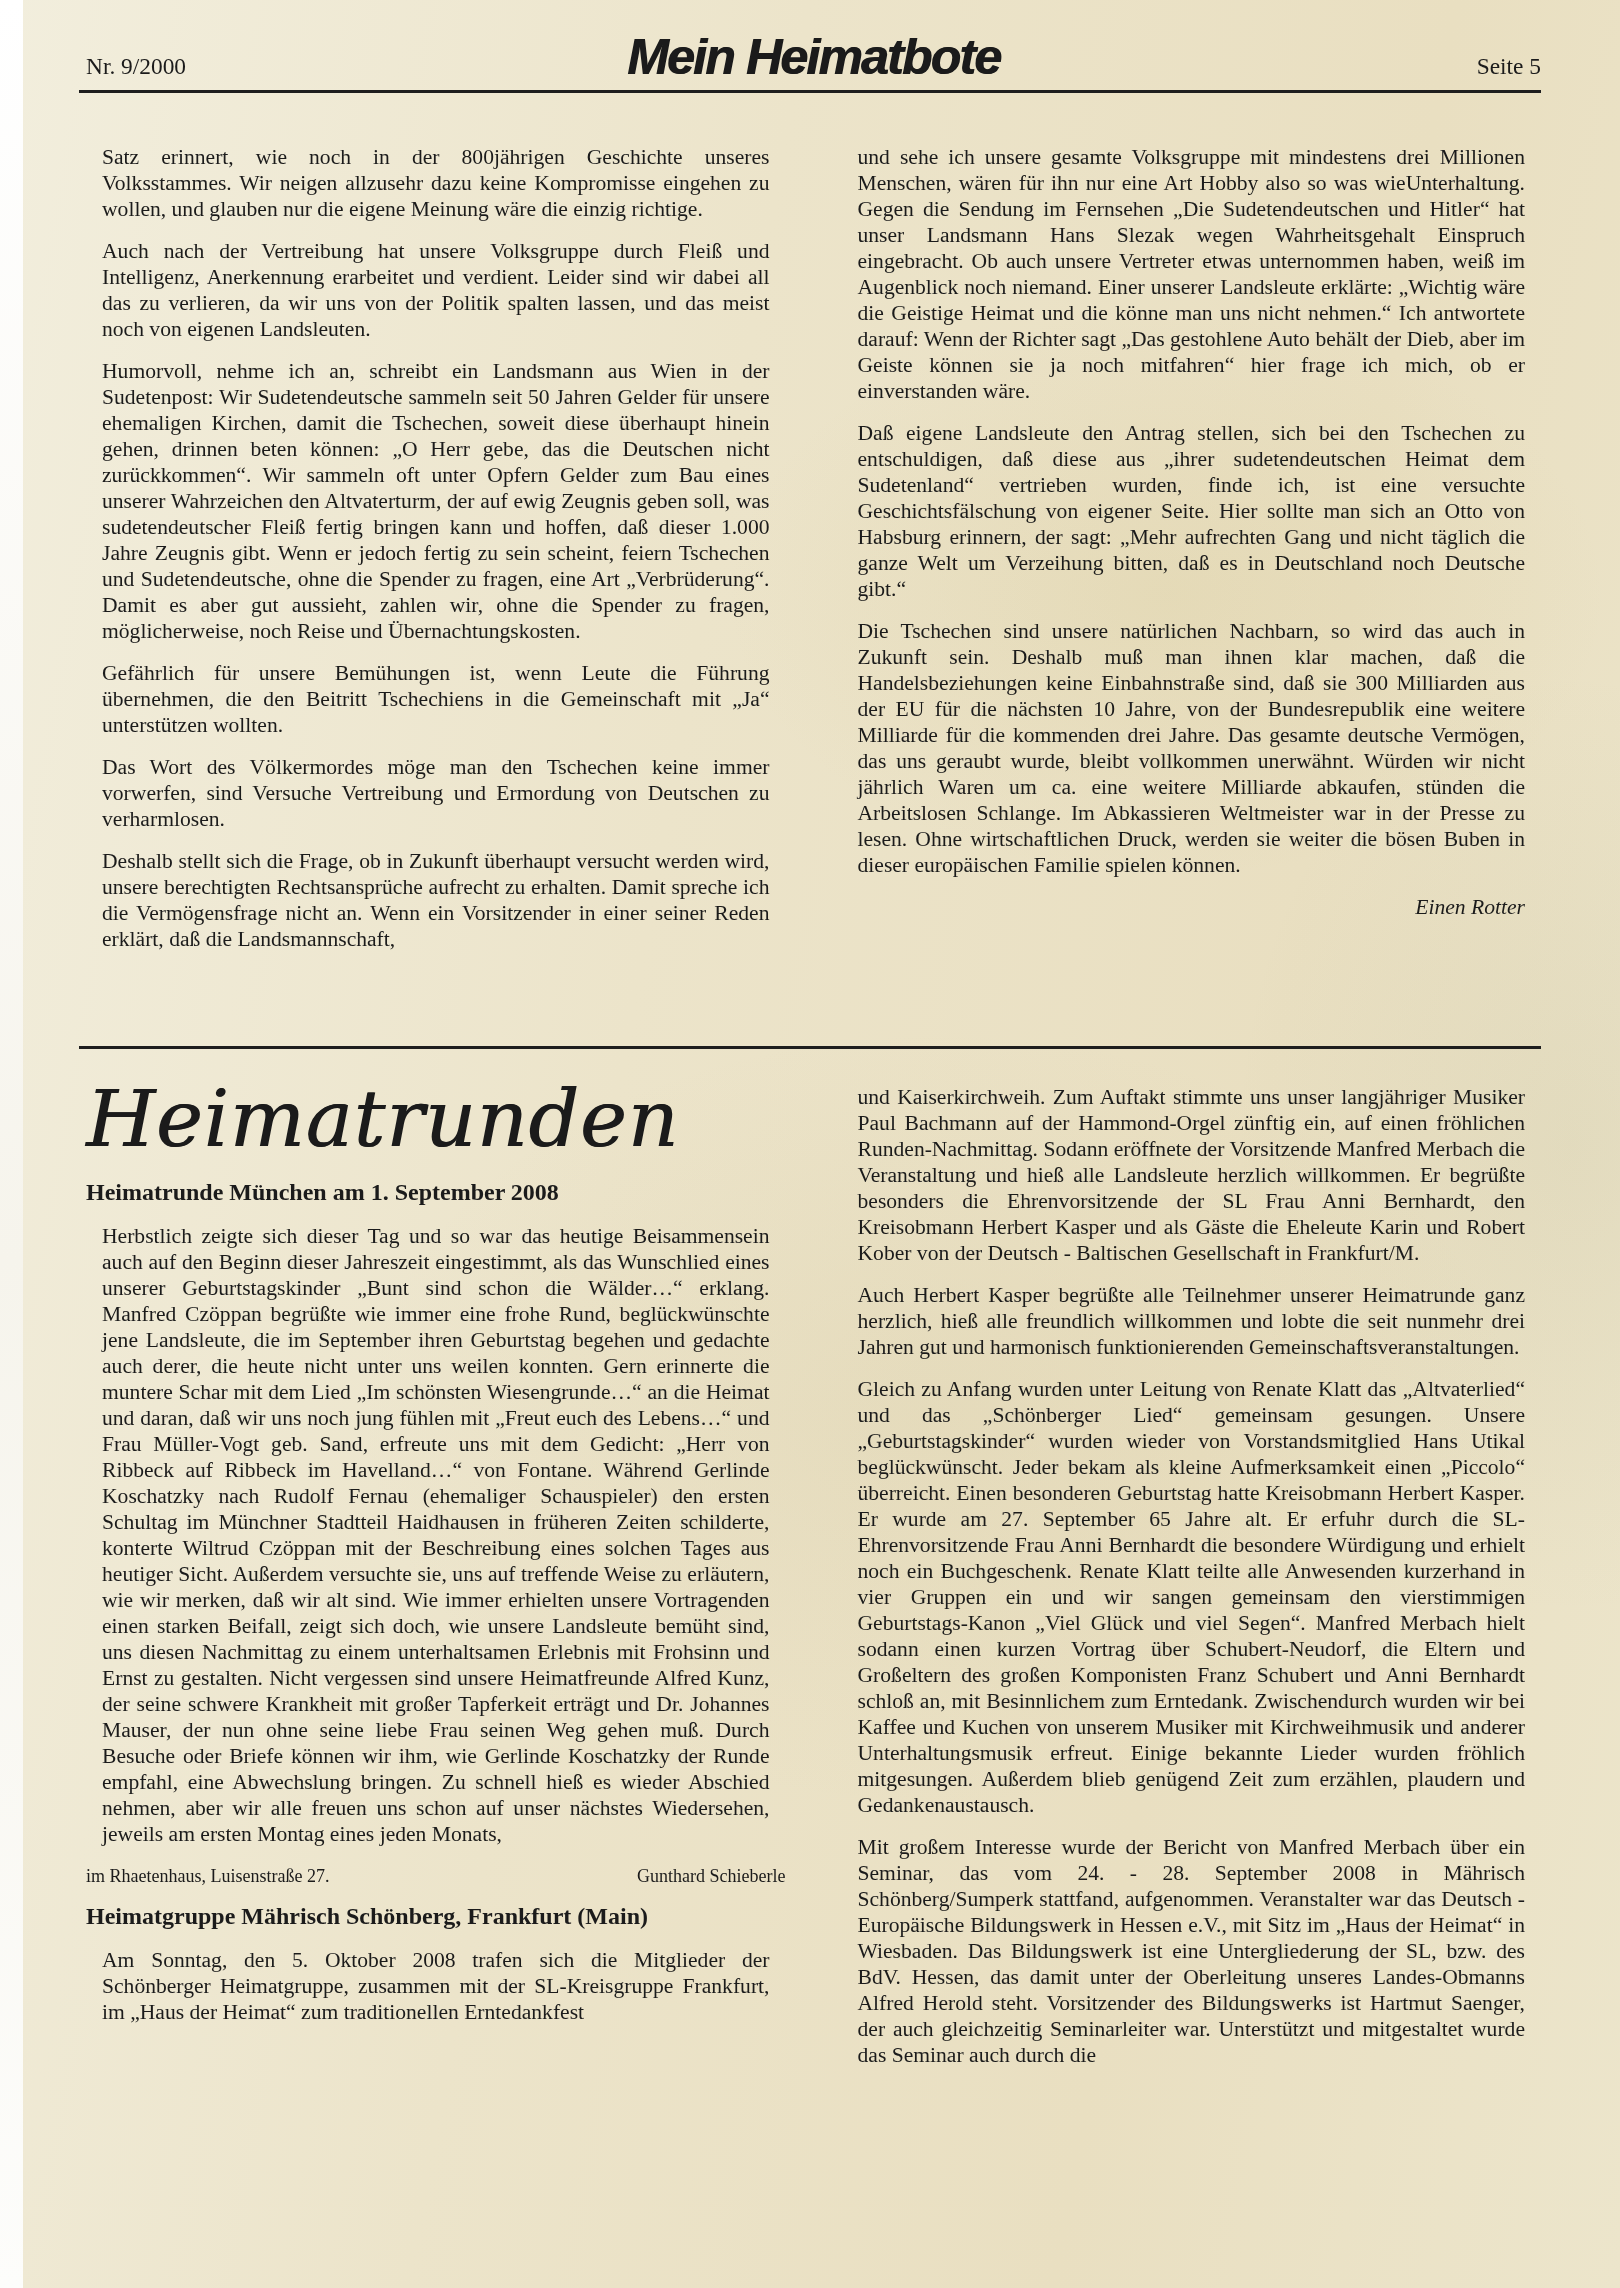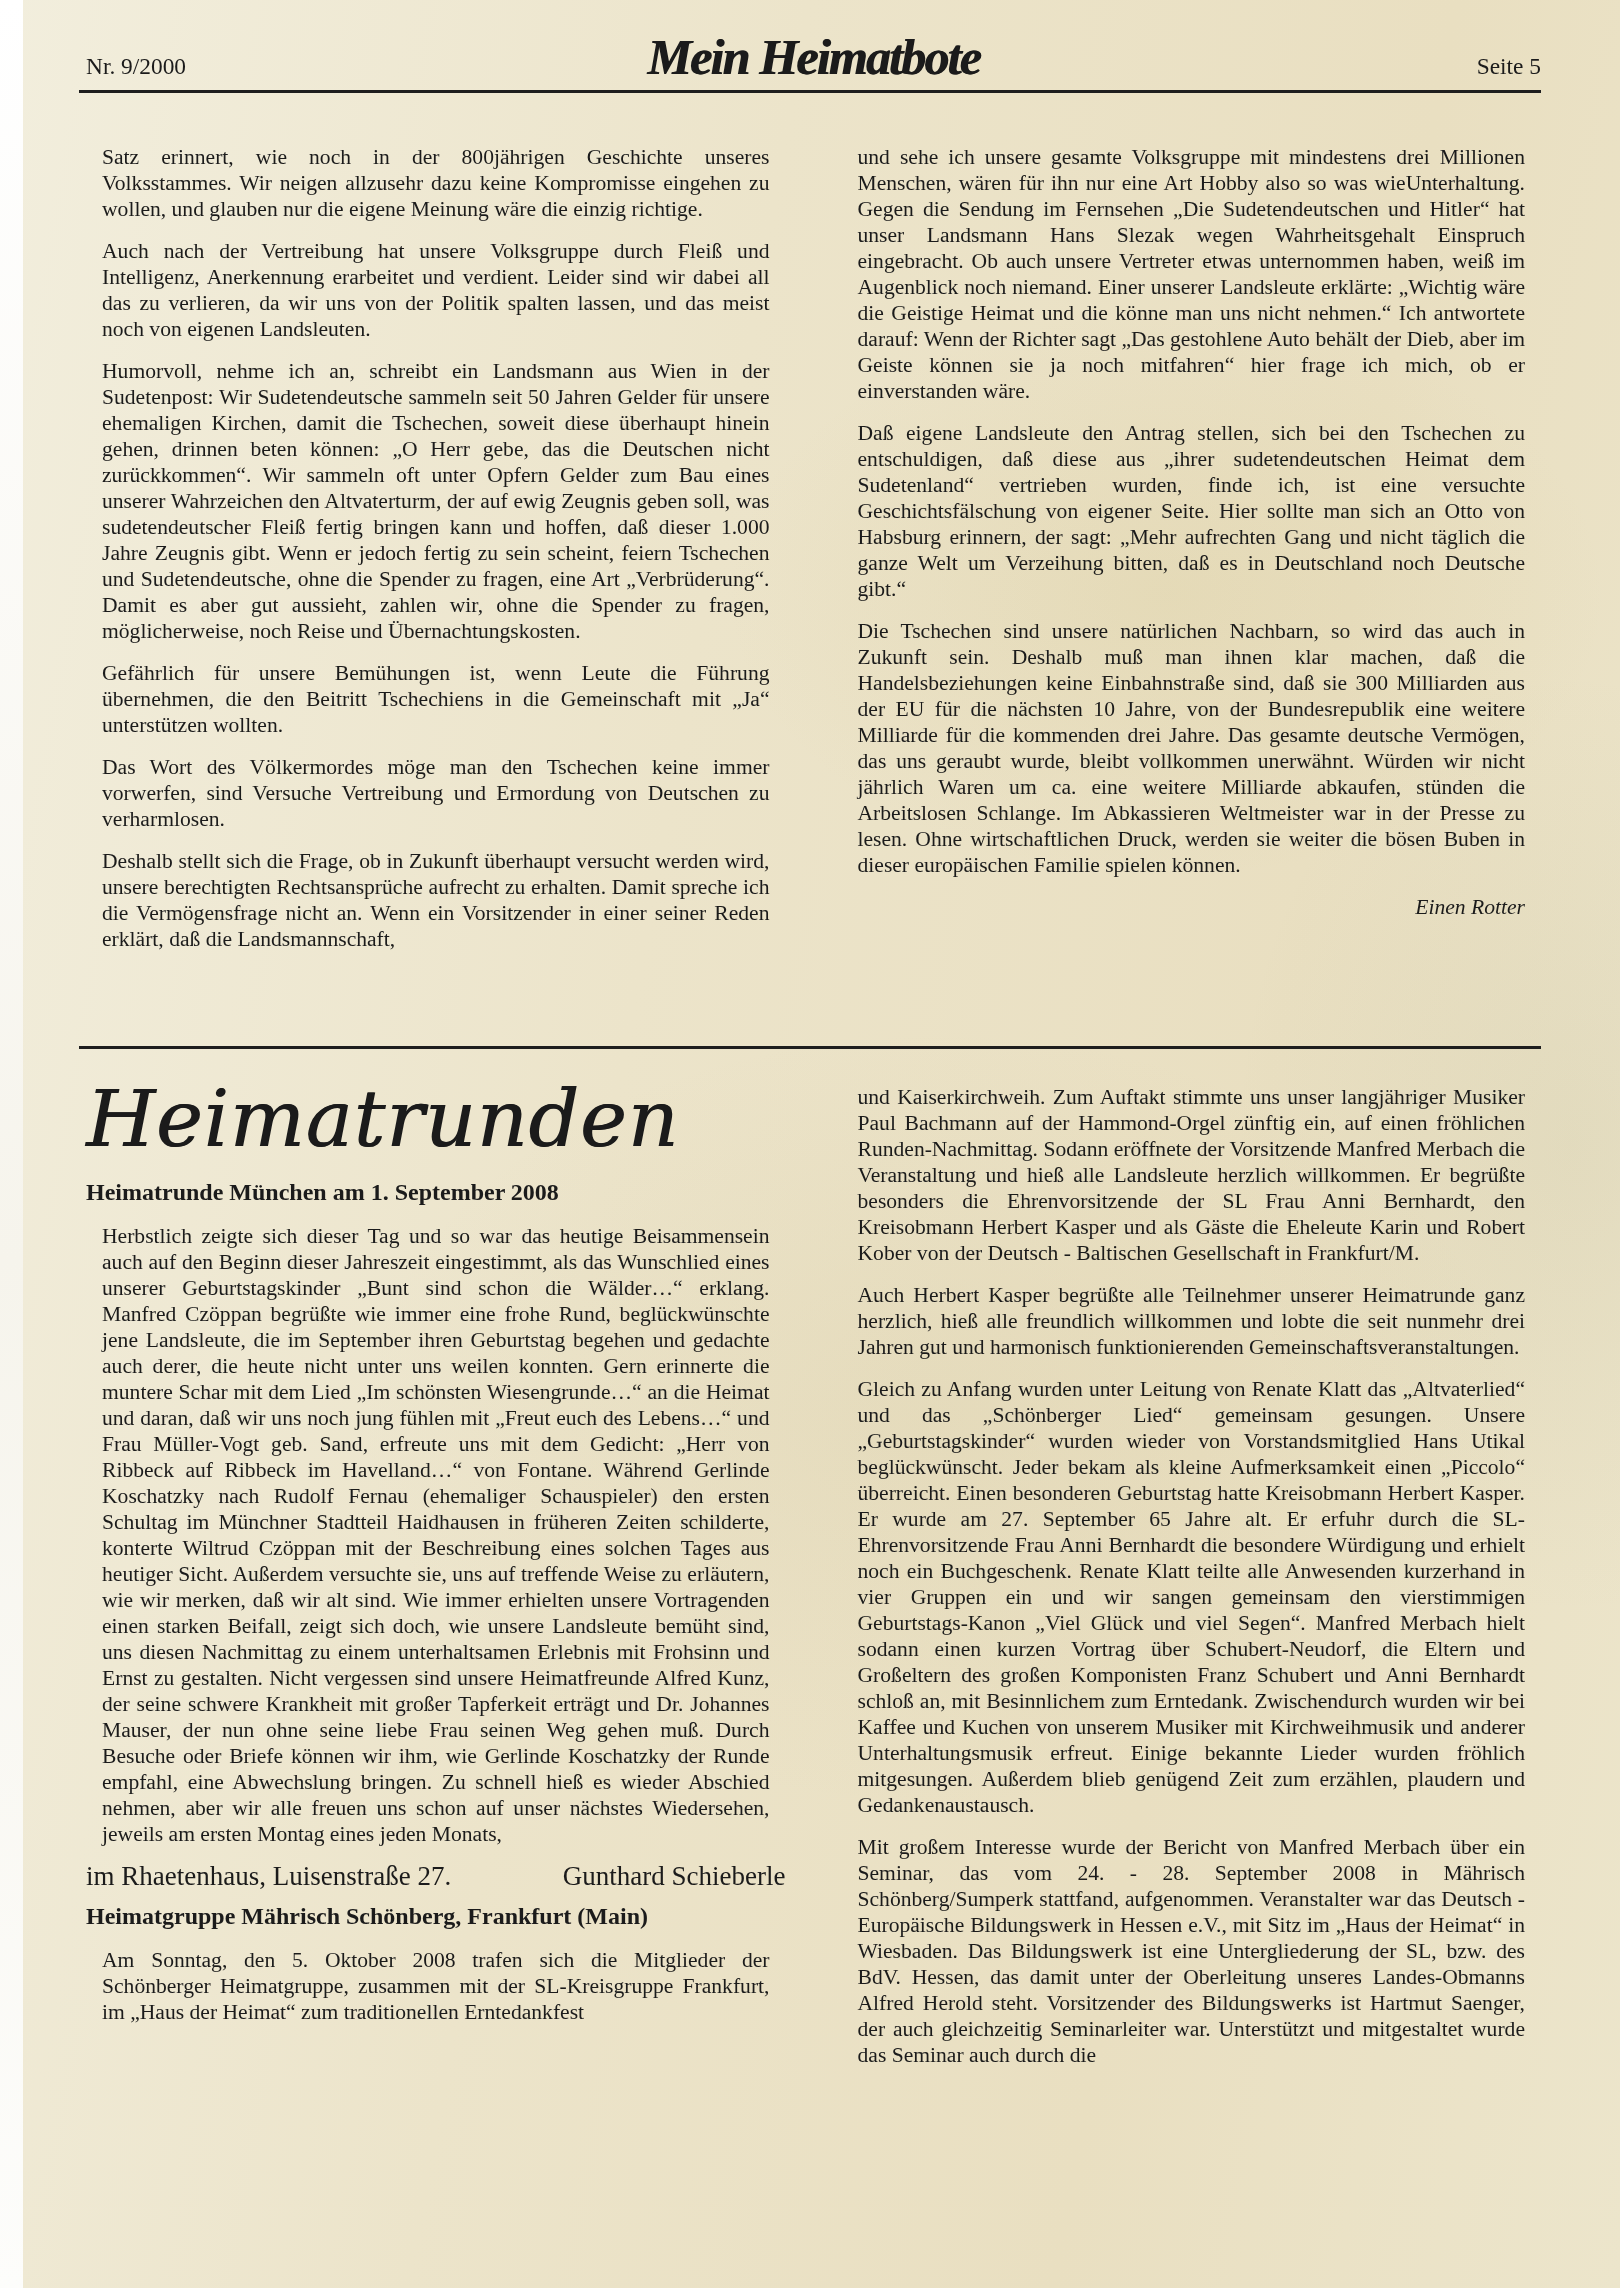--- a/index.html
+++ b/index.html
@@ -20,21 +20,21 @@
     position:absolute; left:0; top:0; width:23.4px; height:100%;
     background:linear-gradient(180deg,#ffffff 0%, #f6f4ec 55%, #fdfdfb 100%);
   }
   .header {
     position:absolute; top:25px; left:86px; width:1455px; height:59px;
     display:flex; justify-content:space-between; align-items:flex-end;
   }
   .issue, .pagenum { font-size:23.4px; line-height:27px; padding-bottom:3.6px; }
   .masthead {
     position:absolute; left:50%; bottom:0; transform:translateX(-50%);
-    font-family:Liberation Serif, serif;
+    font-family:Liberation Sans, sans-serif;
     font-weight:bold; font-style:italic;
     font-size:50px; line-height:54px; letter-spacing:-1.8px;
     text-shadow:0.9px 0 0 #1b1b1b;
     white-space:nowrap;
   }
   .rule { position:absolute; left:79px; width:1462px; height:2.7px; background:#1e1e1e; }
   .rule-header  { top:90px; }
   .rule-divider { top:1046px; }
 
   .columns { position:absolute; left:86px; width:1455px; display:flex; gap:56px; }
@@ -61,21 +61,21 @@
   }
   .article-heading {
     margin:12.6px 0 9px 0;
     font-size:24px; line-height:29px;
     font-weight:bold; text-align:left;
   }
   .article-heading.second { }
 
   .sig-row {
     display:flex; justify-content:space-between;
-    font-size:27px; line-height:26px;
+    font-size:18px; line-height:26px;
   }
   .sig-row .sig { padding-left:18px; white-space:nowrap; }
 </style>
 </head>
 <body>
 
 <div class="page">
   <div class="scan-edge"></div>
 
   <header class="header">

